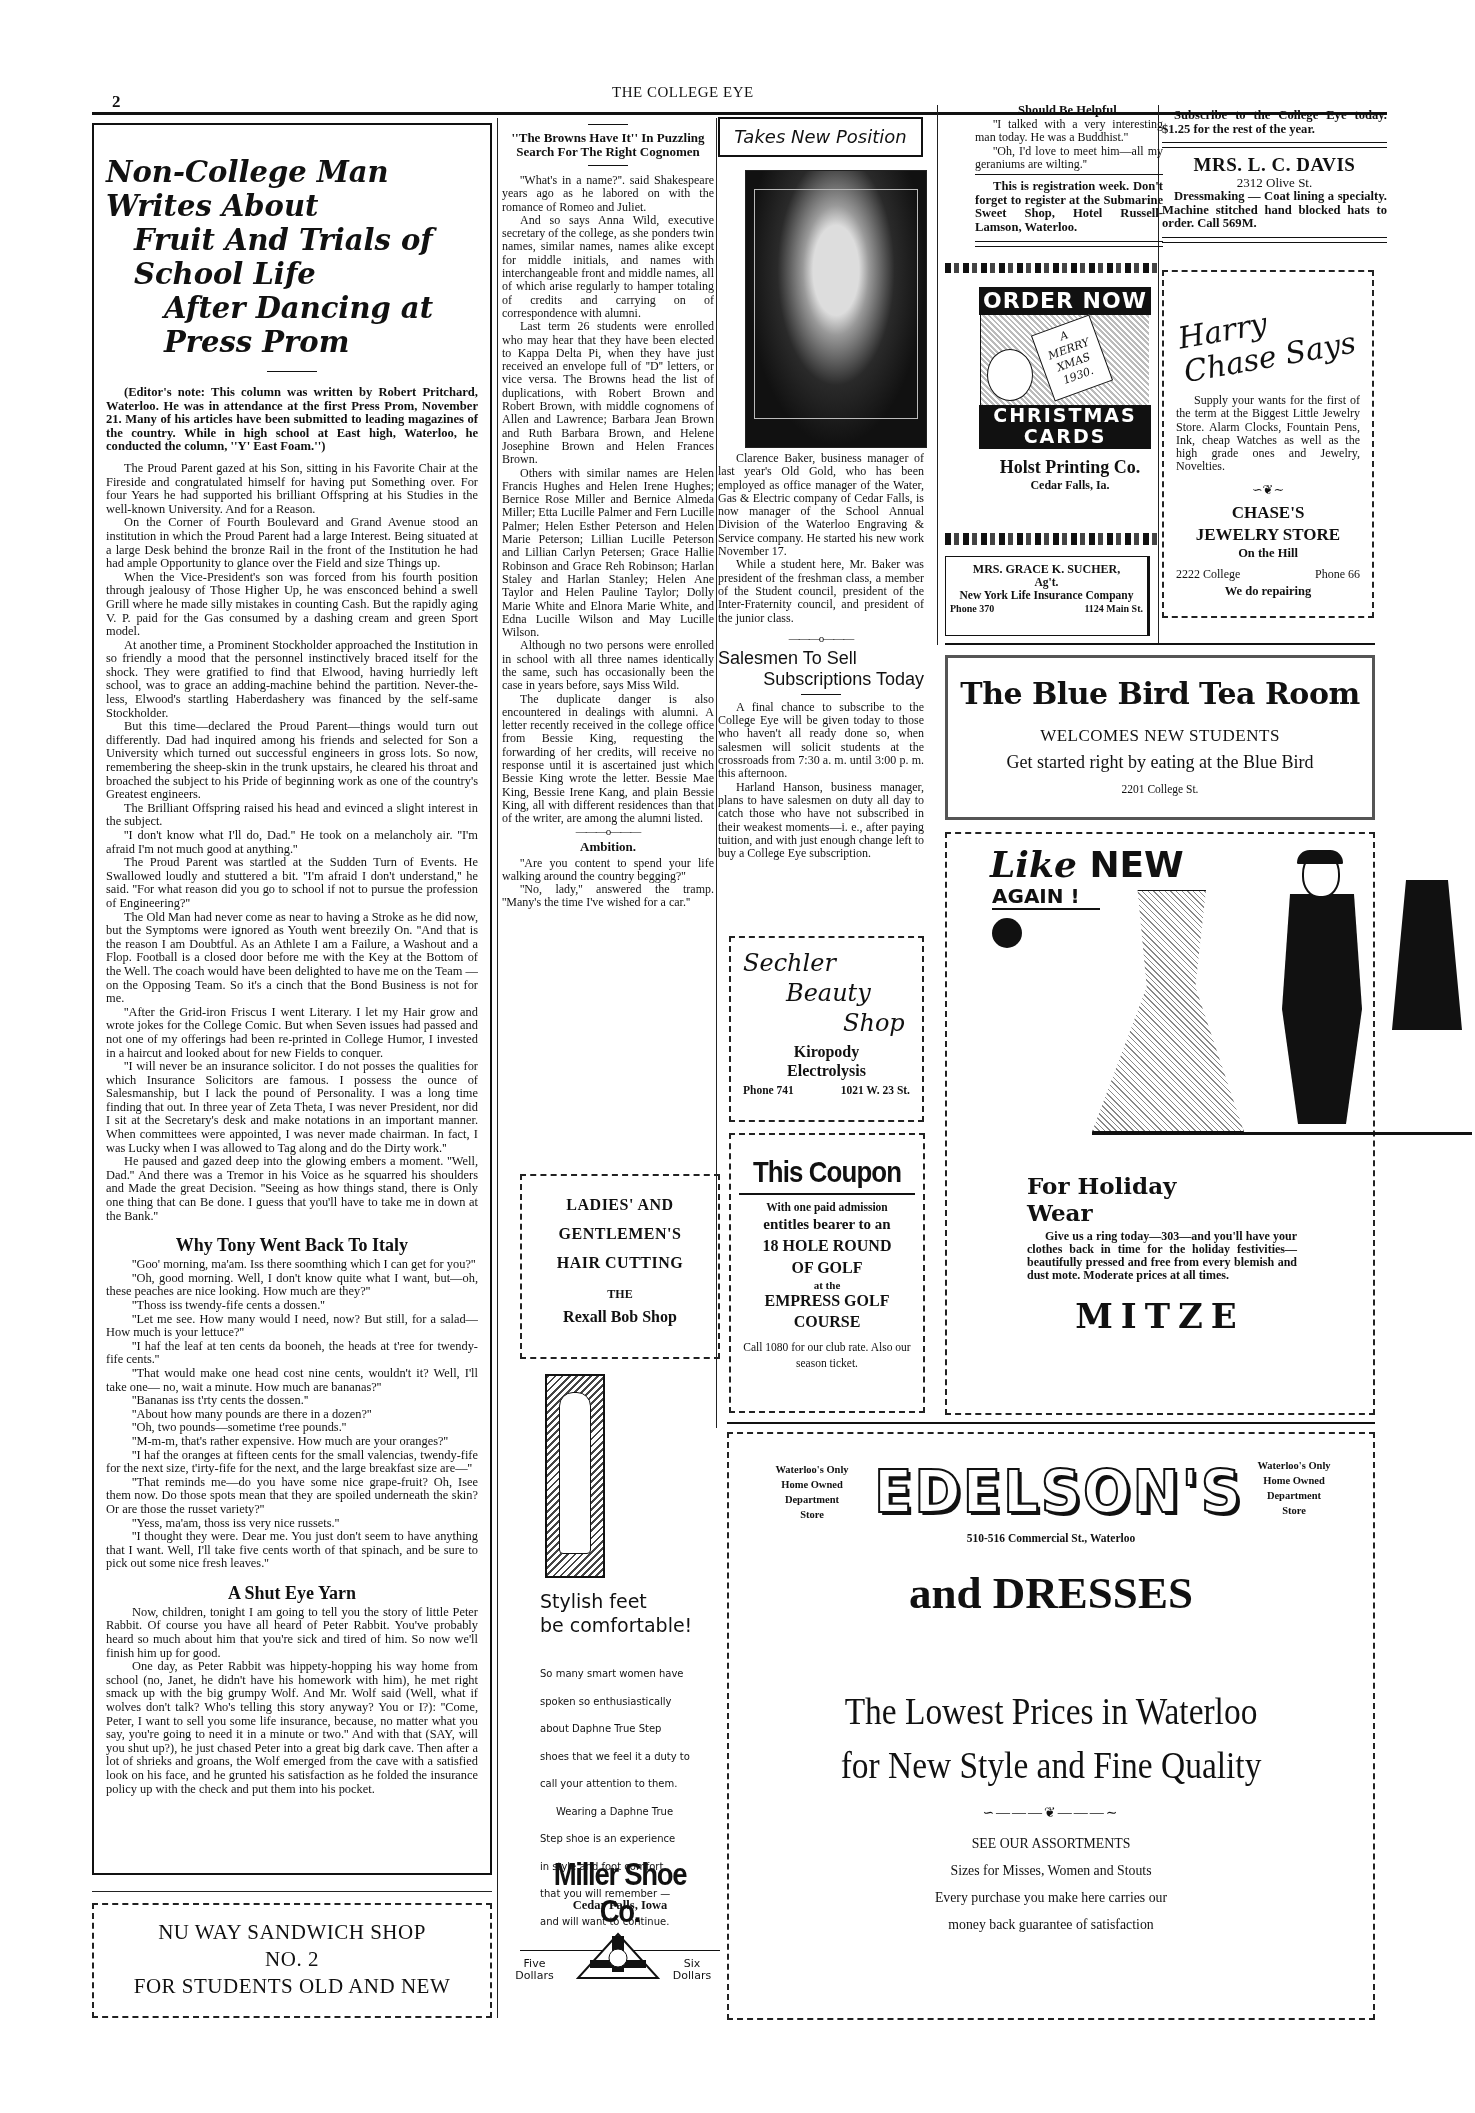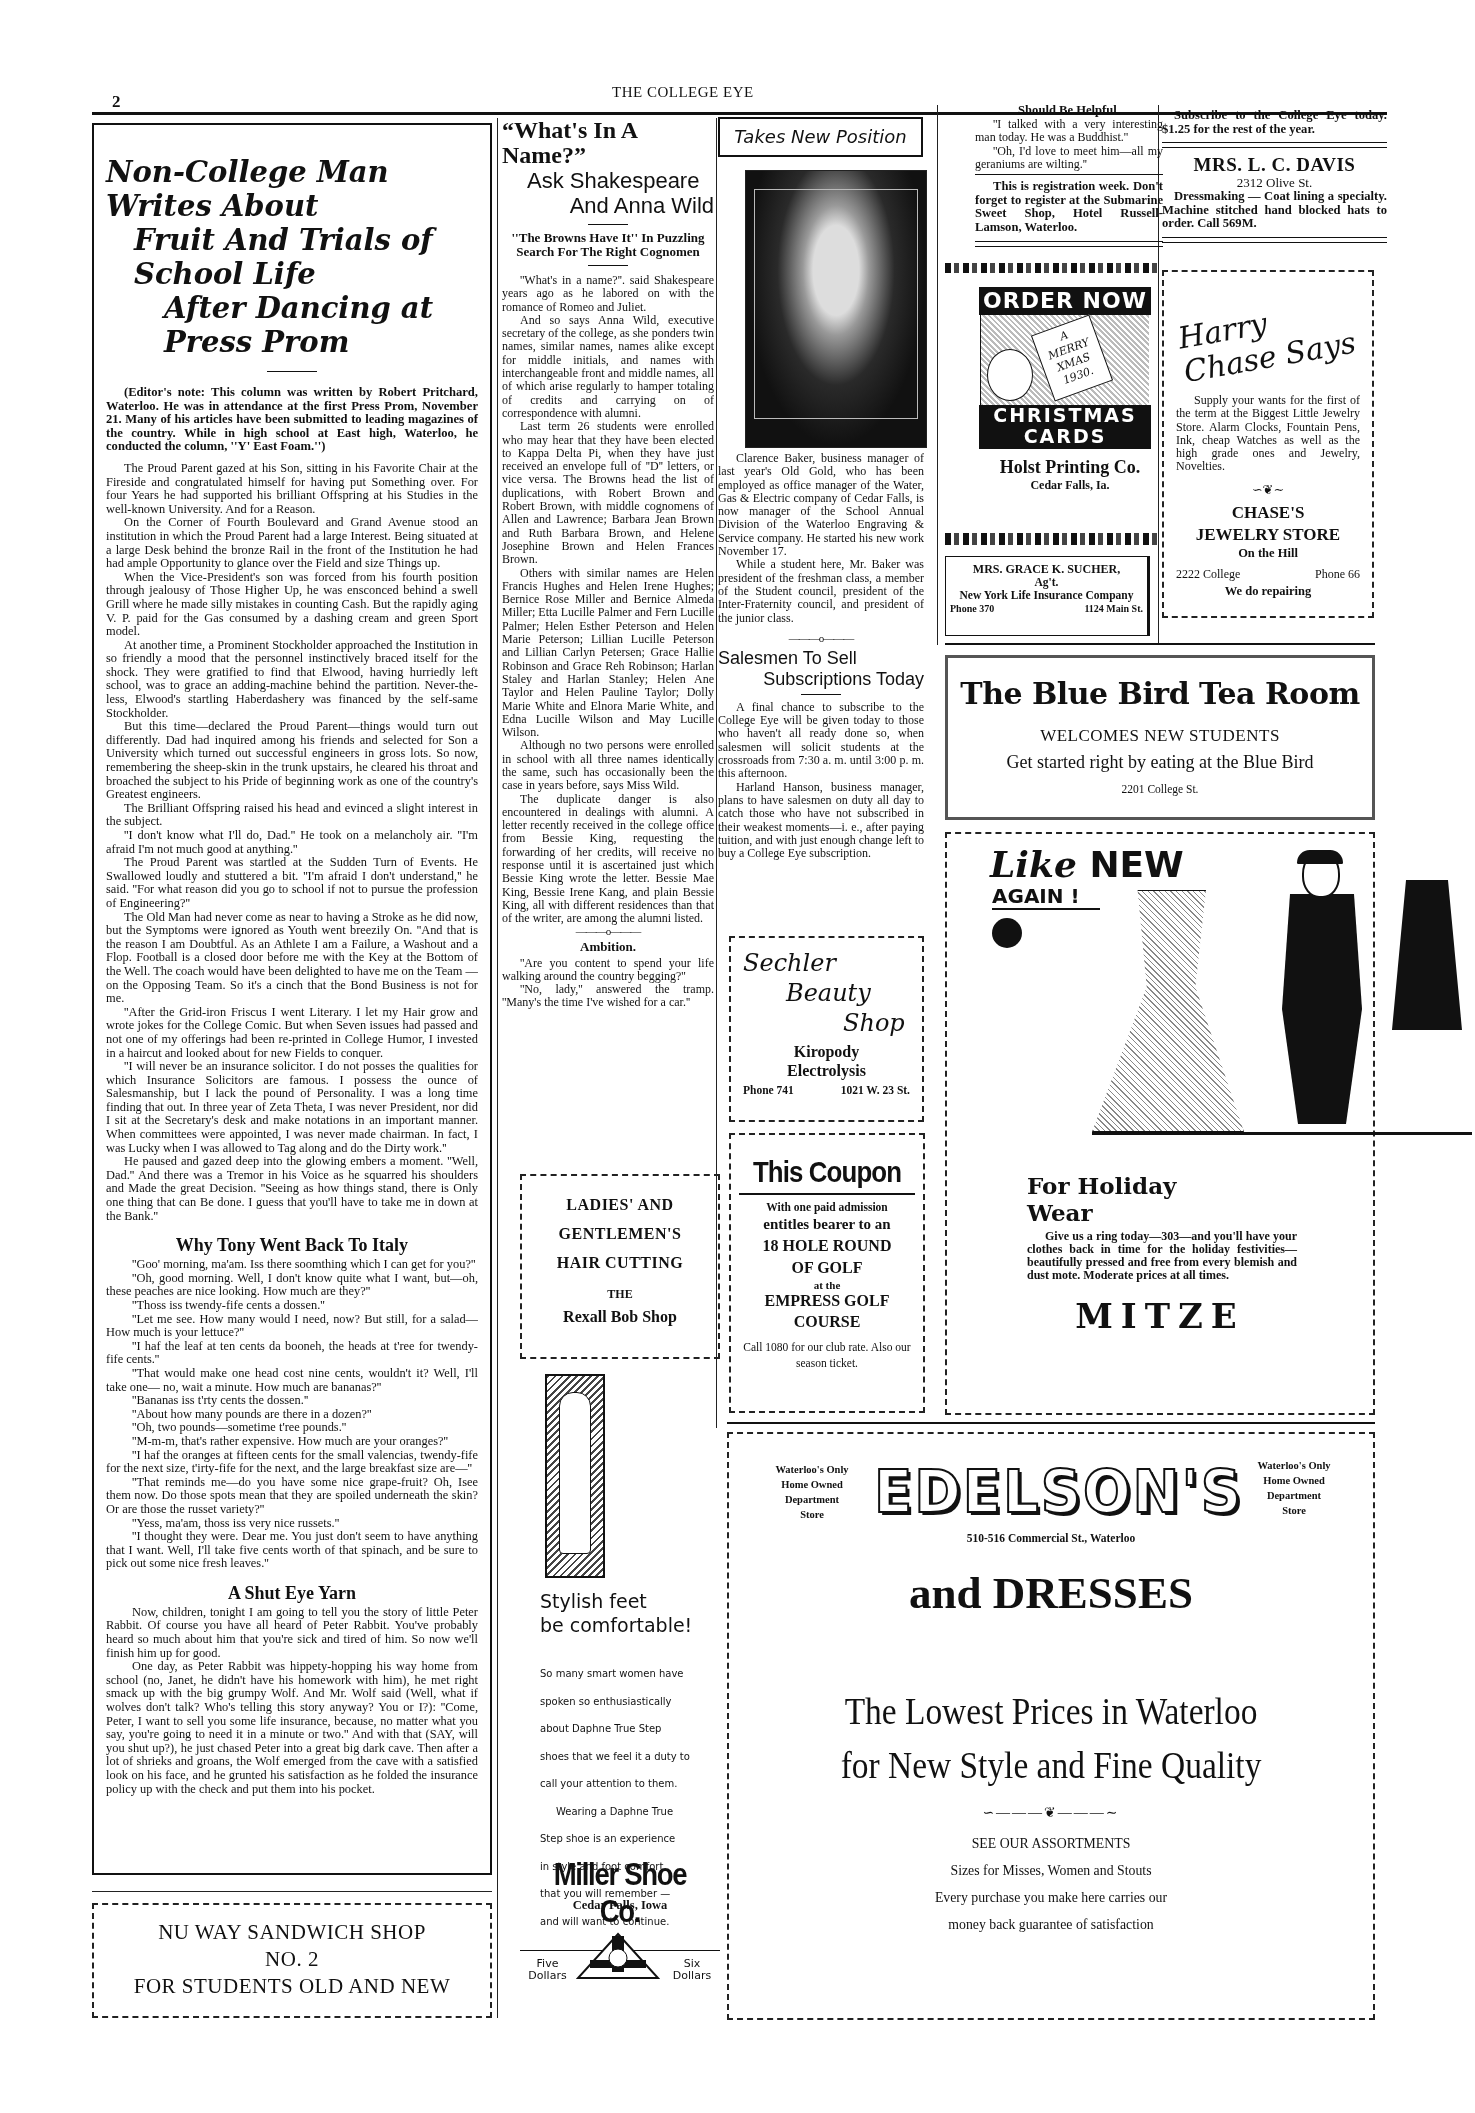--- a/index.html
+++ b/index.html
@@ -176,25 +176,20 @@
 </div>
 
 <div class="abs nuline"></div>
 <div class="abs nuway">
   <div>NU WAY SANDWICH SHOP</div>
   <div>NO. 2</div>
   <div>FOR STUDENTS OLD AND NEW</div>
 </div>
 
 <div class="abs col2">
-  <div class="hl2">
-    <div class="a">“What's In A Name?”</div>
-    <div class="b">Ask Shakespeare</div>
-    <div class="c">And Anna Wild</div>
-  </div>
   <div class="shortrule" style="margin:6px auto 6px;width:40px;"></div>
   <div class="deck">''The Browns Have It'' In Puzzling Search For The Right Cognomen</div>
   <div class="shortrule" style="margin:6px auto 8px;width:40px;"></div>
   <div class="bodysm">
     <p>''What's in a name?''. said Shakespeare years ago as he labored on with the romance of Romeo and Juliet.</p>
     <p>And so says Anna Wild, executive secretary of the college, as she ponders twin names, similar names, names alike except for middle initials, and names with interchangeable front and middle names, all of which arise regularly to hamper totaling of credits and carrying on of correspondence with alumni.</p>
     <p>Last term 26 students were enrolled who may hear that they have been elected to Kappa Delta Pi, when they have just received an envelope full of ''D'' letters, or vice versa. The Browns head the list of duplications, with Robert Brown and Robert Brown, with middle cognomens of Allen and Lawrence; Barbara Jean Brown and Ruth Barbara Brown, and Helene Josephine Brown and Helen Frances Brown.</p>
     <p>Others with similar names are Helen Francis Hughes and Helen Irene Hughes; Bernice Rose Miller and Bernice Almeda Miller; Etta Lucille Palmer and Fern Lucille Palmer; Helen Esther Peterson and Helen Marie Peterson; Lillian Lucille Peterson and Lillian Carlyn Petersen; Grace Hallie Robinson and Grace Reh Robinson; Harlan Staley and Harlan Stanley; Helen Ane Taylor and Helen Pauline Taylor; Dolly Marie White and Elnora Marie White, and Edna Lucille Wilson and May Lucille Wilson.</p>
     <p>Although no two persons were enrolled in school with all three names identically the same, such has occasionally been the case in years before, says Miss Wild.</p>
     <p>The duplicate danger is also encountered in dealings with alumni. A letter recently received in the college office from Bessie King, requesting the forwarding of her credits, will receive no response until it is ascertained just which Bessie King wrote the letter. Bessie Mae King, Bessie Irene Kang, and plain Bessie King, all with different residences than that of the writer, are among the alumni listed.</p>
@@ -232,21 +227,21 @@
   <p>call your attention to them.</p>
   <p class="ind">Wearing a Daphne True</p>
   <p>Step shoe is an experience</p>
   <p>in style and foot comfort</p>
   <p>that you will remember —</p>
   <p>and will want to continue.</p>
 </div>
 <div class="abs miller">Miller Shoe Co.</div>
 <div class="abs cedar">Cedar Falls, Iowa</div>
 <div class="abs" style="left:520px;top:1950px;width:200px;border-top:1px solid #111;"></div>
-<div class="abs price" style="left:525px;top:1958px;width:45px;">
+<div class="abs price" style="left:512px;top:1958px;width:45px;">
   <div>Five</div>
   <div>Dollars</div>
 </div>
 <div class="abs price" style="left:668px;top:1958px;width:48px;">
   <div>Six</div>
   <div>Dollars</div>
 </div>
 <svg class="abs truestep" viewBox="0 0 84 48">
   <polygon points="42,2 82,46 2,46" fill="#fff" stroke="#111" stroke-width="2"></polygon>
   <rect x="36" y="4" width="12" height="36" fill="#111"></rect>

